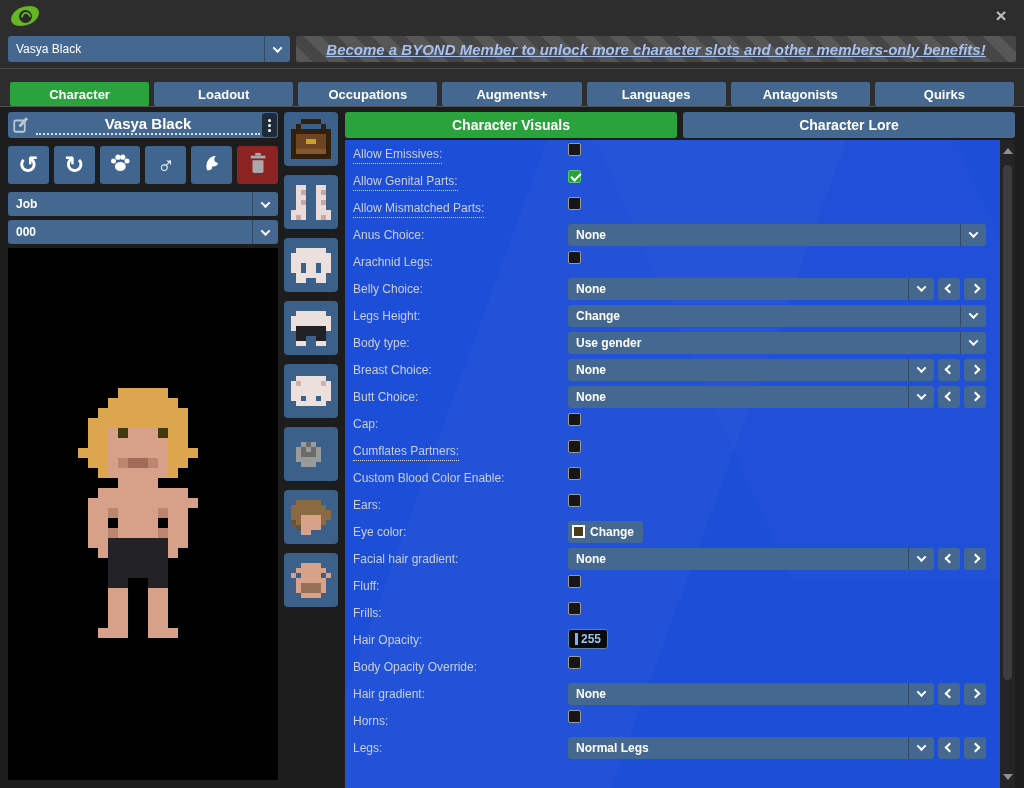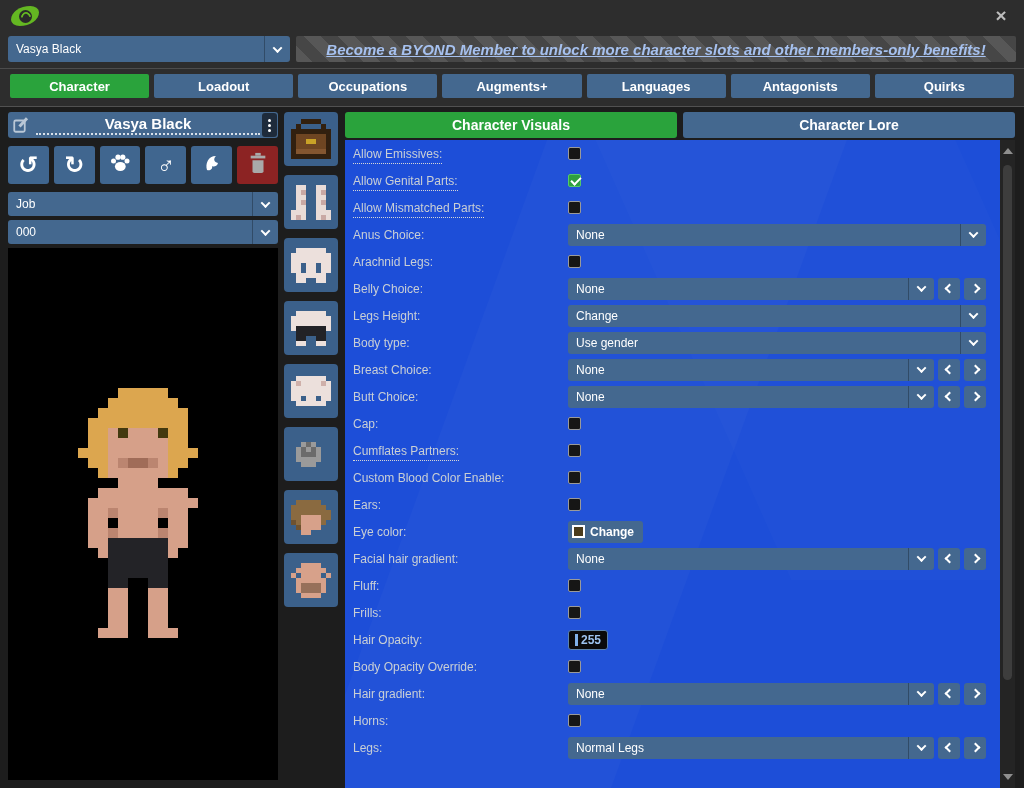--- a/index.html
+++ b/index.html
@@ -12,33 +12,33 @@
   .window{position:relative;width:1024px;height:788px;background:var(--main-bg);}
   
   .topchrome{position:absolute;left:0;top:0;right:0;height:107px;background:var(--top-bg);}
   .titlebar{position:absolute;left:0;top:0;right:0;height:32px;}
   .byond-eye{position:absolute;left:11px;top:6px;width:28px;height:20px;background:#64b722;border-radius:90% 40% 90% 40%;display:flex;align-items:center;justify-content:center;}
   .byond-eye .pupil{width:13px;height:13px;background:#2a2a2a;border-radius:50%;position:relative;}
   .byond-eye .pupil::after{content:"";position:absolute;left:2px;top:2px;width:6px;height:6px;border:2px solid #64b722;border-color:#64b722 transparent transparent #64b722;border-radius:50%;transform:rotate(40deg);}
   .close-x{position:absolute;right:12px;top:5px;width:22px;height:22px;color:#bdbdbd;font-size:19px;font-weight:700;line-height:22px;text-align:center;cursor:default;}
   .row2{position:absolute;left:8px;top:36px;right:8px;height:26px;display:flex;gap:6px;}
   .sel{background:var(--blue);border-radius:3px;display:flex;align-items:center;color:#fff;position:relative;}
-  .sel .sel-t{flex:1;padding:0 8px;font-size:12px;font-weight:400;white-space:nowrap;overflow:hidden;}
+  .sel .sel-t{flex:1;padding:0 8px;font-size:12px;font-weight:700;white-space:nowrap;overflow:hidden;}
   .sel .sel-a{width:26px;align-self:stretch;display:flex;align-items:center;justify-content:center;border-left:1px solid rgba(0,0,0,.28);}
   .chev{display:inline-block;width:7px;height:7px;border:solid #fff;border-width:0 2px 2px 0;}
   .chev.down{transform:rotate(45deg) translate(-1px,-1px);}
   .chev.left{transform:rotate(135deg);}
   .chev.right{transform:rotate(-45deg);}
   .char-slot{width:282px;font-weight:400;}
   .char-slot .sel-t{font-weight:400;}
   .banner{flex:1;border-radius:2px;background:repeating-linear-gradient(45deg,#575757 0 12px,#464646 12px 24px);display:flex;align-items:center;justify-content:center;}
   .banner a{color:var(--link);font-size:15px;font-weight:700;font-style:italic;text-decoration:underline;cursor:pointer;}
   .hr{position:absolute;left:0;right:0;height:1px;background:#4c4c4c;}
   .hr1{top:68px;} .hr2{top:106px;background:#515151;}
-  .tabs{position:absolute;left:10px;top:74px;right:10px;height:24px;display:flex;gap:5px;}
+  .tabs{position:absolute;left:10px;top:82px;right:10px;height:24px;display:flex;gap:5px;}
   .tab{flex:1;background:var(--blue);border-radius:2px;color:#fff;font-size:13px;font-weight:700;display:flex;align-items:center;justify-content:center;cursor:default;}
   .tab.active{background:var(--accent-green);}
   
   .main{position:absolute;left:0;top:107px;right:0;bottom:0;background:var(--main-bg);}
   
   .namebar{position:absolute;left:8px;top:5px;width:270px;height:26px;background:var(--blue);border-radius:3px;display:flex;align-items:center;}
   .edit-ic{width:26px;display:flex;align-items:center;justify-content:center;}
   .name-t{flex:1;text-align:center;color:#fff;font-size:15px;font-weight:600;border-bottom:2px dotted rgba(255,255,255,.8);padding-bottom:1px;margin:0 2px;line-height:17px;}
   .kebab{width:15px;height:24px;margin-right:1px;background:#1e2b3b;border-radius:3px;display:flex;flex-direction:column;align-items:center;justify-content:center;gap:2px;}
   .kebab i{width:3px;height:3px;border-radius:50%;background:#fff;}
@@ -57,21 +57,21 @@
   .rtabs{position:absolute;left:345px;top:5px;right:9px;height:26px;display:flex;gap:6px;}
   .rtab{flex:1;border-radius:3px;color:#fff;font-size:14px;font-weight:700;display:flex;align-items:center;justify-content:center;background:var(--blue);}
   .rtab.active{background:var(--accent-green);}
   .settings{position:absolute;left:345px;top:33px;right:24px;bottom:0;background:#1d4ed8;overflow:hidden;}
   .wm-a{position:absolute;top:-60px;left:60px;width:300px;height:900px;background:rgba(255,255,255,.022);transform:skewX(-20deg);}
   .wm-b{position:absolute;top:-60px;right:-40px;width:360px;height:500px;background:rgba(255,255,255,.016);transform:skewX(24deg);}
   .srow{position:relative;height:27px;display:flex;align-items:center;padding-left:8px;}
   .lbl{width:215px;flex:none;color:#c9cfd5;font-size:12px;}
   .lbl span{padding-bottom:2px;}
   .lbl.tip span{border-bottom:1px dotted #d6d6d6;}
-  .ctrl{flex:1;display:flex;align-items:center;gap:4px;margin-right:14px;height:22px;}
+  .ctrl{flex:1;display:flex;align-items:flex-start;gap:4px;margin-right:14px;height:22px;}
   .ctrl .sel{flex:1;height:22px;border-radius:3px;}
   .step{width:22px;height:22px;background:var(--blue);border-radius:3px;flex:none;display:flex;align-items:center;justify-content:center;}
   .cbx{width:13px;height:13px;border:1px solid #9a9a9a;background:#161616;border-radius:2px;position:relative;flex:none;}
   .cbx.on{background:#2f9e41;border-color:#55ca6a;}
   .cbx.on::after{content:"";position:absolute;left:4px;top:0px;width:4px;height:8px;border:solid #fff;border-width:0 2px 2px 0;transform:rotate(45deg);}
   .inp{height:20px;min-width:28px;border:1px solid #5b82ad;border-radius:3px;background:#0a0a0a;color:#9ec4f0;font-size:12px;font-weight:700;display:flex;align-items:center;padding:0 6px;gap:3px;}
   .inp .caret-bar{width:3px;height:12px;background:#7fb0e8;display:inline-block;}
   .inp .caret-dot{width:3px;height:3px;background:#7fb0e8;display:inline-block;align-self:flex-end;margin-bottom:4px;}
   .color-btn{height:22px;background:var(--blue);border-radius:3px;display:flex;align-items:center;gap:5px;padding:0 9px 0 4px;color:#fff;font-size:12px;font-weight:700;}
   .swatch{width:13px;height:13px;border:2px solid #fff;}

